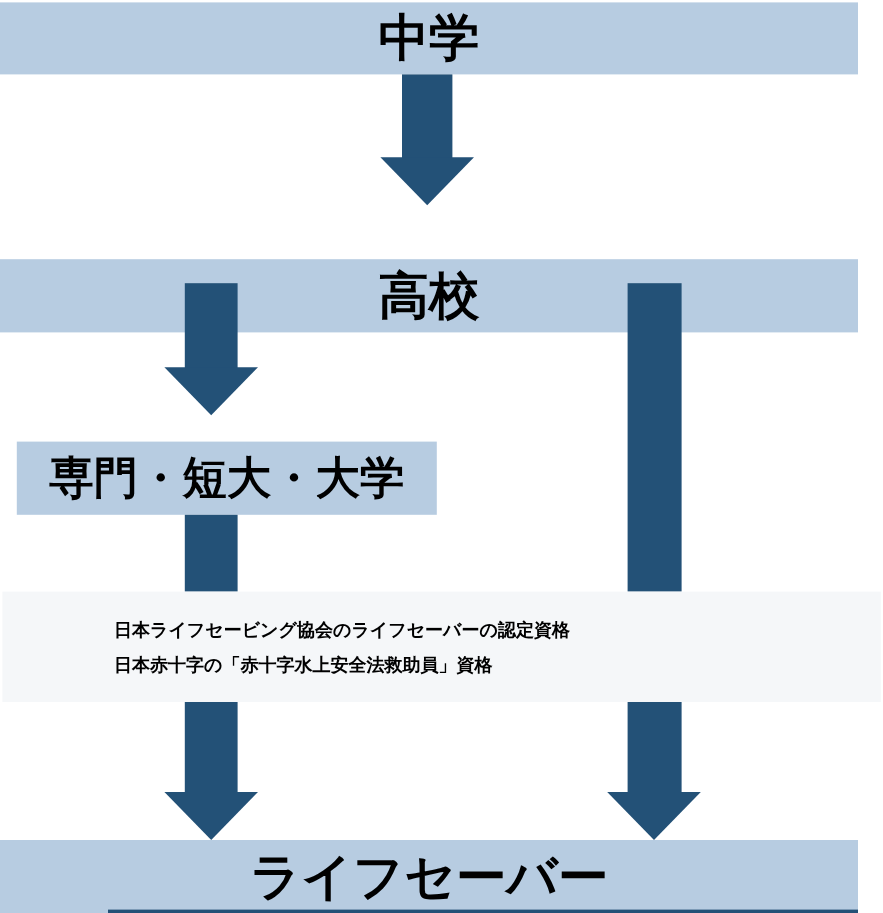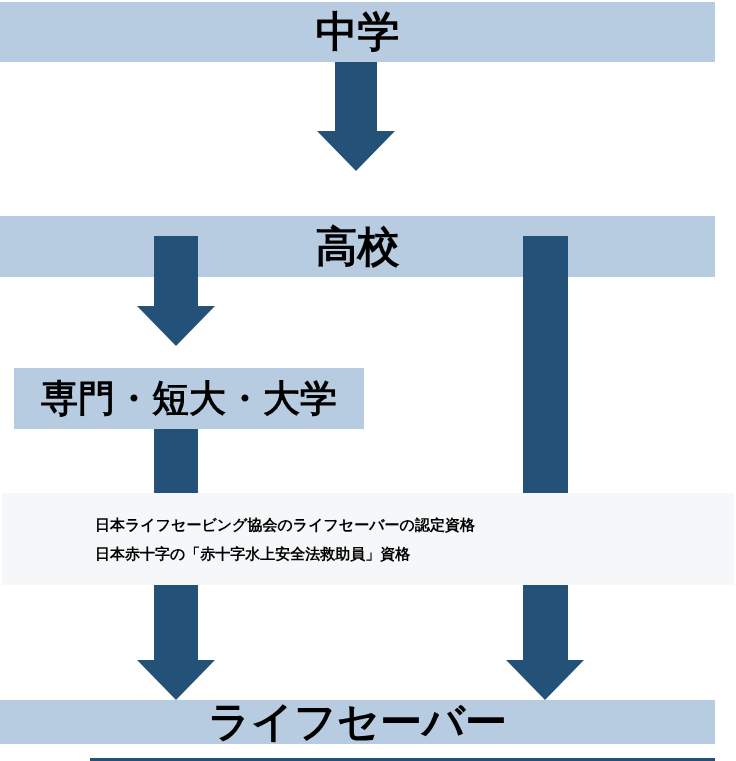--- a/index.html
+++ b/index.html
@@ -27,21 +27,21 @@
     font-weight: bold;
     color: var(--text);
   }
   .bar-full { left: 0; width: 715px; height: 60px; font-size: 42px; }
   .bar-junior { top: 2px; }
   .bar-high   { top: 175px; height: 61px; margin-top: 41px; }
   .bar-college {
     left: 14px; top: 368px; width: 350px; height: 61px;
     font-size: 37px;
   }
-  .bar-lifesaver { top: 700px; height: 44px; }
+  .bar-lifesaver { top: 700px; height: 61px; }
   .shaft {
     position: absolute;
     background: var(--arrow);
   }
   .head {
     position: absolute;
     width: 0; height: 0;
     border-left: 39px solid transparent;
     border-right: 39px solid transparent;
     border-top: 40px solid var(--arrow);

